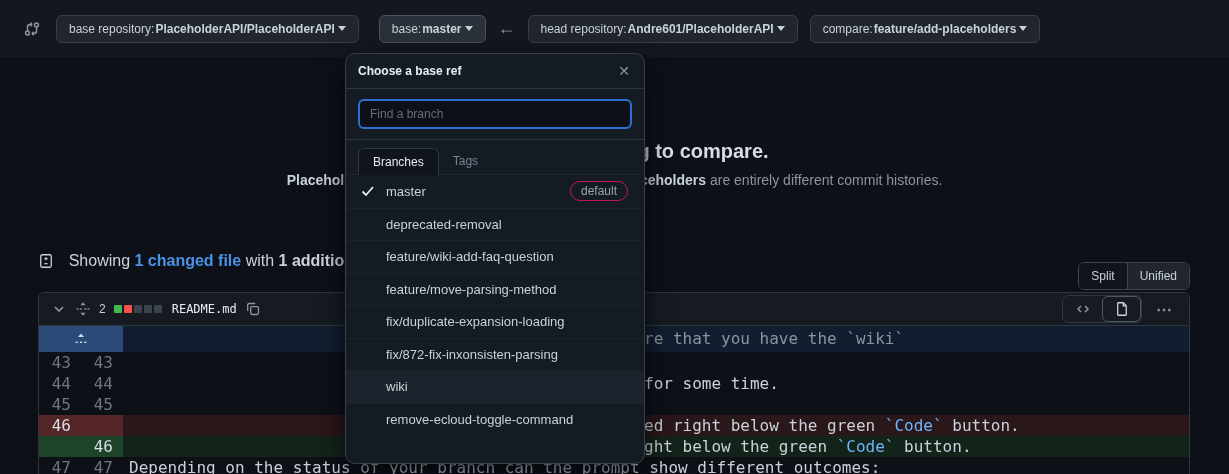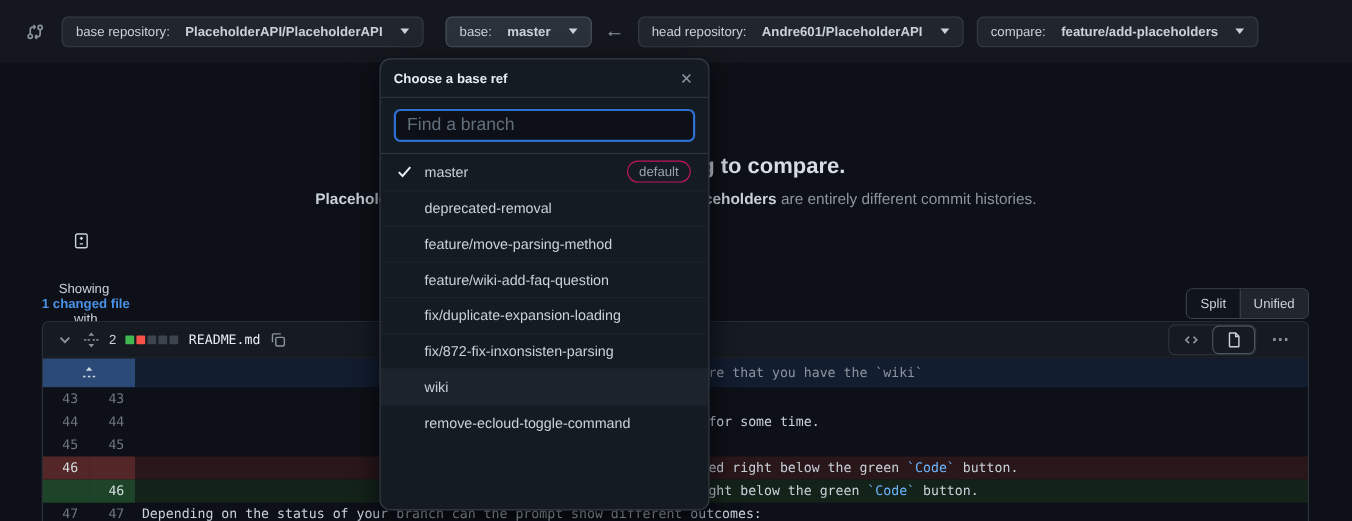--- a/index.html
+++ b/index.html
@@ -11,21 +11,21 @@
   }
   svg { display:block; }
 
   
   .topbar {
     position:absolute; left:0; top:0; width:1229px; height:57px;
     background:#14181e; display:flex; align-items:center; padding-left:24px;
   }
   .topbar .cmp-icon { margin-right:16px; }
   .ref-btn {
-    display:inline-flex; align-items:center; gap:14px; height:28px;
+    display:inline-flex; align-items:center; gap:1px; height:28px;
     padding:0 12px; background:#21262d; border:1px solid #373e47;
     border-radius:6px; font-size:12px; color:#c9d1d9; cursor:pointer; white-space:nowrap;
   }
   .ref-btn .val { font-weight:700; }
   .ref-btn.open { background:#2a313a; border-color:#4b545e; }
   .caret {
     width:0; height:0; border-left:4px solid transparent;
     border-right:4px solid transparent; border-top:5px solid #c9d1d9; margin-left:2px;
   }
   .gap12 { margin-left:12px; } .gap20 { margin-left:20px; }
@@ -35,21 +35,21 @@
   .blankslate { position:absolute; left:0; right:0; top:138px; text-align:center; }
   .blankslate h3 { font-size:20px; font-weight:700; color:#d6dde4; line-height:26px; }
   .blankslate p  { margin-top:6px; font-size:14px; color:#8b949e; line-height:20px; }
   .blankslate p b { color:#c9d1d9; }
 
   
   .summary-row {
     position:absolute; left:38px; right:39px; top:247px; height:28px;
     display:flex; align-items:center;
   }
-  .summary-text { display:flex; align-items:center; font-size:12px; color:#c9d1d9;flex-direction:column; }
+  .summary-text { display:flex; align-items:center; font-size:16px; color:#c9d1d9; }
   .summary-text .icn { margin-right:4px; }
   .summary-text a { color:#4a91e8; font-weight:600; text-decoration:none; white-space:pre; cursor:pointer; }
   .summary-text b { white-space:pre; }
   .summary-text span { white-space:pre; }
   .view-toggle {
     margin-left:auto; display:flex; height:28px; border:1px solid #3d444d;
     border-radius:6px; overflow:hidden; font-size:12px;margin-top:30px;
   }
   .view-toggle .seg { display:flex; align-items:center; padding:0 12px; cursor:pointer; }
   .view-toggle .seg.sel { background:#10151b; }
@@ -74,21 +74,21 @@
   .fh-right { margin-left:auto; display:flex; align-items:center; gap:10px; }
   .icon-seg {
     display:flex; height:28px; border:1px solid #30363d; border-radius:6px; background:#161b22;
   }
   .icon-seg .iseg { width:39px; display:flex; align-items:center; justify-content:center; cursor:pointer; }
   .icon-seg .iseg.sel { outline:1px solid #4d565f; outline-offset:-1px; border-radius:6px; }
   .kebab { color:#8b949e; font-size:16px; font-weight:700; letter-spacing:1px; cursor:pointer; padding:0 4px; }
 
   
   .diff-row { display:flex; height:21px; line-height:21px;
-    font-family:"DejaVu Sans Mono", monospace; font-size:12px; }
+    font-family:"DejaVu Sans Mono", monospace; font-size:16px; }
   .diff-row.hunk { height:26px; line-height:26px; }
   .ln { width:42px; text-align:right; padding-right:10px; color:#6e7681; flex:none; }
   .code { flex:1; padding-left:6px; position:relative; white-space:pre; color:#c9d1d9; overflow:hidden; }
   .code span { white-space:pre; }
   .rfrag { position:absolute; left:521px; top:0; white-space:pre; }
   .hunk-gut { width:84px; flex:none; background:#2b4a77; display:flex;
     align-items:center; justify-content:center; cursor:pointer; }
   .hunk .code { background:#121d2f; color:#8b949e; }
   .inline-code { color:#6cb6ff; }
   .row-del .ln { background:#542628; color:#d7dde3; }
@@ -105,21 +105,21 @@
   }
   .dd-header {
     display:flex; align-items:center; padding:9px 10px 9px 12px;
     border-bottom:1px solid #30363d; flex:none;
   }
   .dd-title { font-size:12px; font-weight:600; color:#e6edf3; }
   .dd-close { margin-left:auto; color:#8b949e; font-size:14px; cursor:pointer; padding:0 4px; }
   .dd-filter { padding:10px 12px; border-bottom:1px solid #30363d; flex:none; }
   .dd-input {
     width:100%; height:30px; background:#0d1117; border:2px solid #2f6fd0;
-    border-radius:6px; color:#c9d1d9; font-size:16px; padding:0 10px; outline:none;
+    border-radius:6px; color:#c9d1d9; font-size:12px; padding:0 10px; outline:none;
     font-family:"Liberation Sans", sans-serif;
   }
   .dd-input::placeholder { color:#636e7b; }
   .dd-tabs { display:flex; align-items:flex-end; padding:8px 12px 0 12px;
     border-bottom:1px solid #21262d; flex:none; }
   .dd-tab { font-size:12px; padding:6px 14px; color:#768390; cursor:pointer; }
   .dd-tab.active {
     color:#e6edf3; background:#10151c; border:1px solid #30363d; border-bottom:none;
     border-radius:6px 6px 0 0; margin-bottom:-1px;
   }
@@ -318,44 +318,48 @@
 </div>
 
 <div class="dropdown">
   <div class="dd-header">
     <span class="dd-title">Choose a base ref</span>
     <span class="dd-close">✕</span>
   </div>
   <div class="dd-filter">
     <input class="dd-input" type="text" placeholder="Find a branch" style="">
   </div>
+  <div class="dd-tabs">
+    <span class="dd-tab active">Branches</span>
+    <span class="dd-tab">Tags</span>
+  </div>
   <div class="dd-list">
     <div class="dd-item">
       <span class="slot">
         <svg width="16" height="16" viewBox="0 0 16 16" fill="none" stroke="#e6edf3" stroke-width="1.8">
             <path d="M2.5 8.5l3.5 3.5 7-8"></path>
           </svg>
       </span>
       <span>master</span>
       <span class="badge">default</span>
     </div>
     <div class="dd-item">
       <span class="slot"></span>
         <span>deprecated-removal</span>
     </div>
     <div class="dd-item">
       <span class="slot"></span>
+        <span>feature/wiki-add-faq-question</span>
+    </div>
+    <div class="dd-item">
+      <span class="slot"></span>
         <span>feature/move-parsing-method</span>
     </div>
     <div class="dd-item">
       <span class="slot"></span>
-        <span>feature/wiki-add-faq-question</span>
-    </div>
-    <div class="dd-item">
-      <span class="slot"></span>
         <span>fix/duplicate-expansion-loading</span>
     </div>
     <div class="dd-item">
       <span class="slot"></span>
         <span>fix/872-fix-inxonsisten-parsing</span>
     </div>
     <div class="dd-item hover">
       <span class="slot"></span>
         <span>wiki</span>
     </div>

